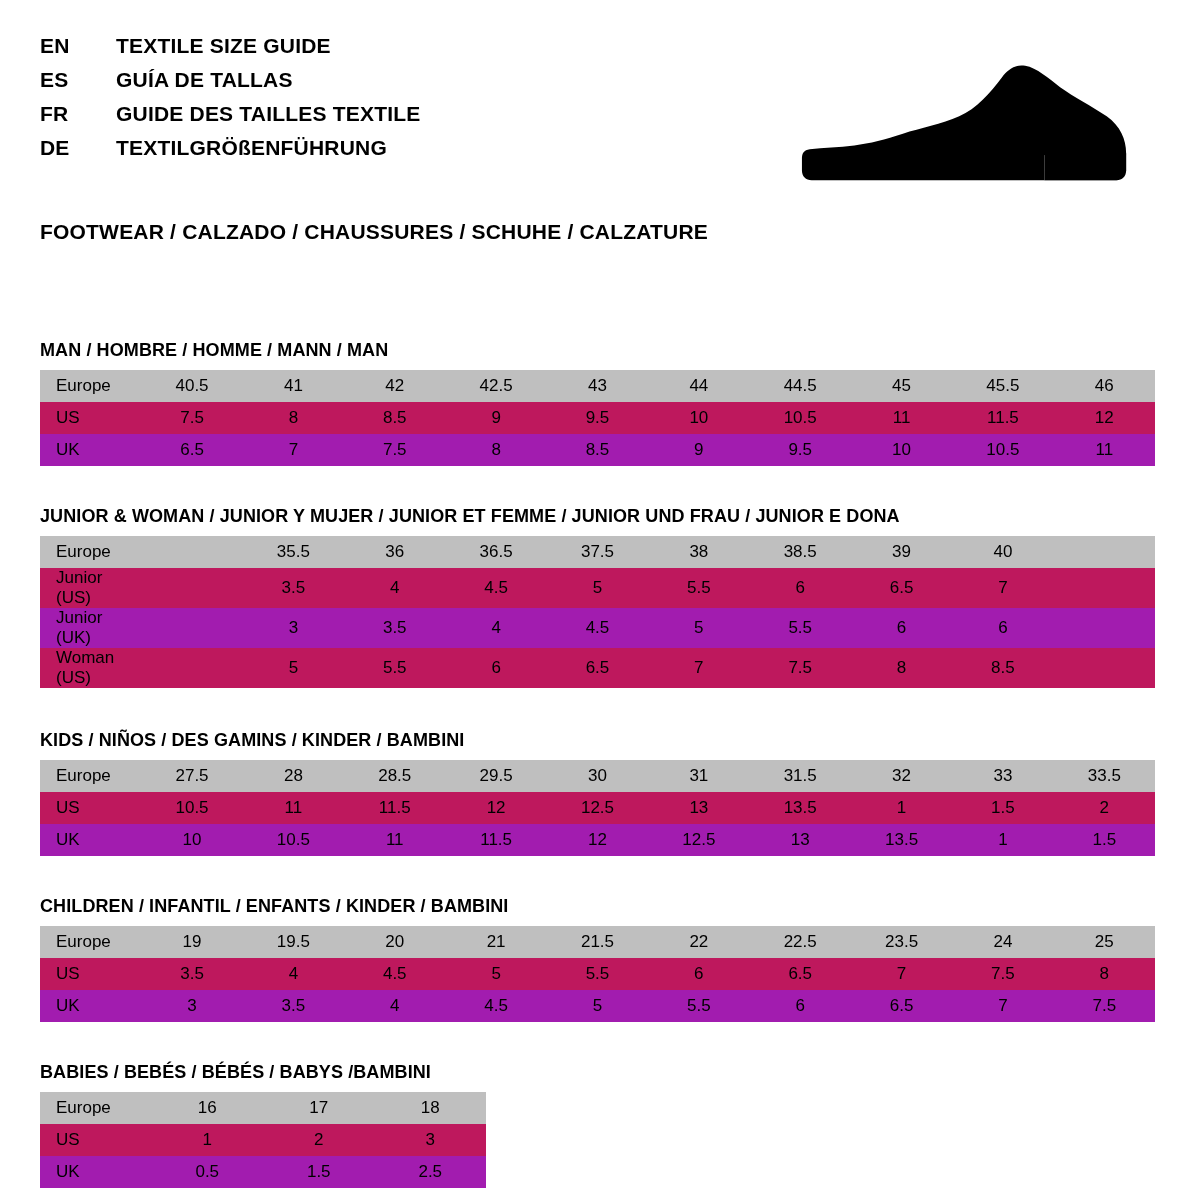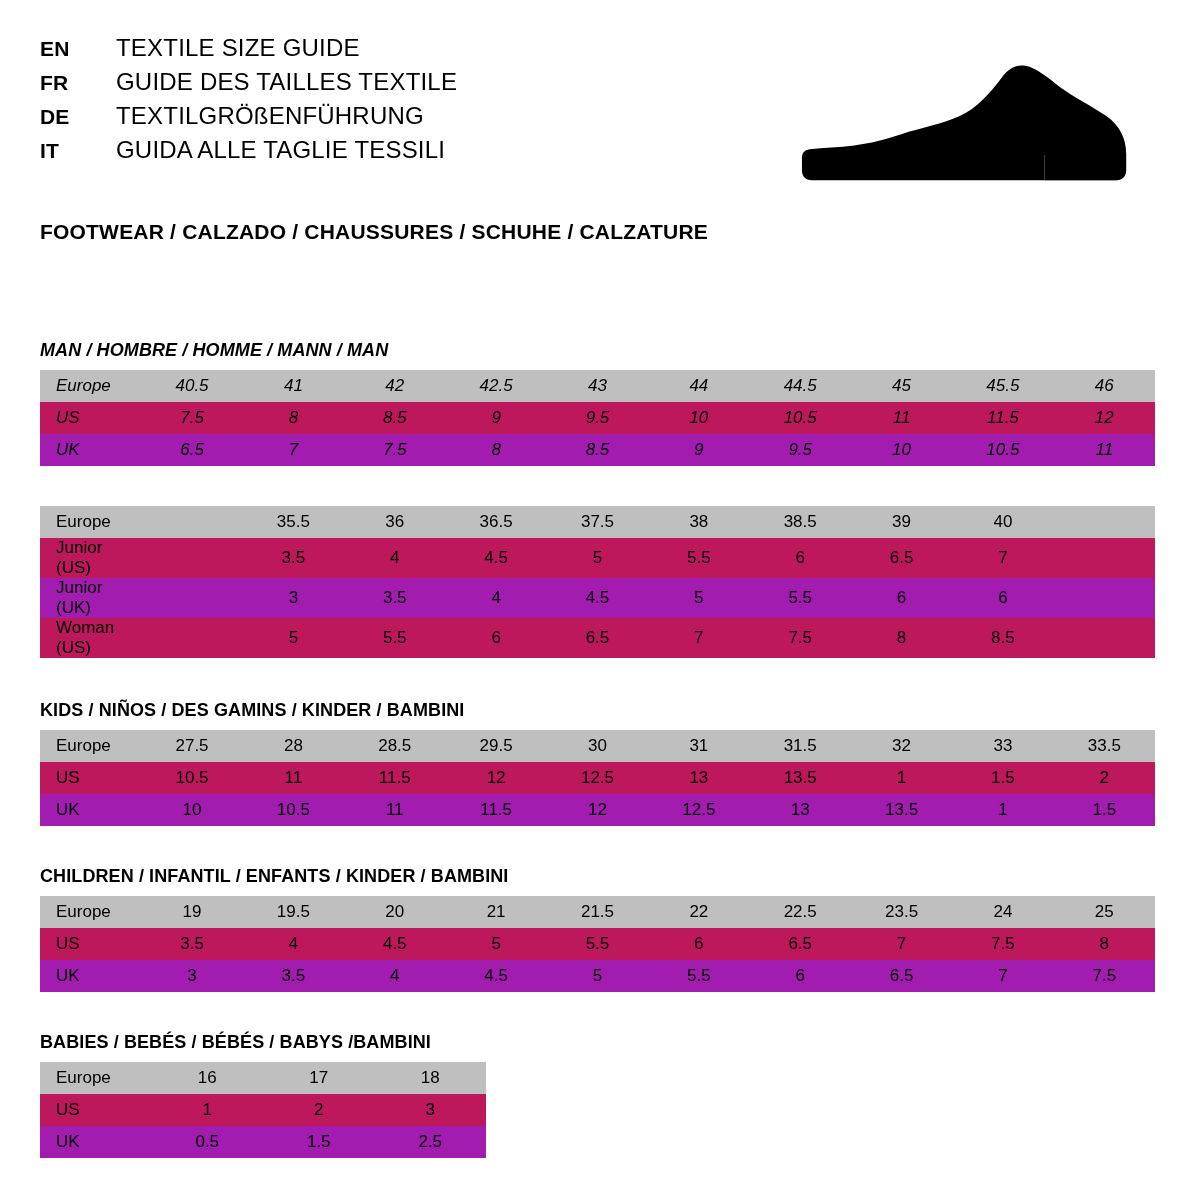--- a/index.html
+++ b/index.html
@@ -30,22 +30,22 @@
     align-items: baseline;
     height: 34px;
   }
   .lang-code {
     width: 76px;
     font-size: 21px;
     font-weight: bold;
     letter-spacing: .2px;
   }
   .lang-title {
-    font-size: 24px;
-    font-weight: normal;
+    font-size: 21px;
+    font-weight: bold;
     letter-spacing: .2px;
   }
 
   .shoe-wrap {
     width: 360px;
     padding-top: 26px;
     padding-right: 30px;
     display: flex;
     justify-content: center;
   }
@@ -58,21 +58,21 @@
   }
 
   
   .section { margin-top: 0; }
   .section-title {
     font-size: 18px;
     font-weight: bold;
     margin-bottom: 9px;
     letter-spacing: .1px;
   }
-  .sp-1 { margin-top: 96px; font-style: italic; }
+  .sp-1 { margin-top: 96px; }
   .sp-2 { margin-top: 40px; }
   .sp-3 { margin-top: 42px; }
   .sp-4 { margin-top: 40px; }
   .sp-5 { margin-top: 40px; }
 
   table.size {
     border-collapse: collapse;
     table-layout: fixed;
   }
   table.size.full { width: 1115px; }
@@ -103,32 +103,32 @@
 <body>
 
 <div class="page">
 
   <div class="header">
 
     <div class="lang-list">
       <div class="lang-row">
         <span class="lang-code">EN</span>
         <span class="lang-title">TEXTILE SIZE GUIDE</span>
+      </div>
+      <div class="lang-row">
+        <span class="lang-code">ES</span>
+        <span class="lang-title">GUÍA DE TALLAS</span>
       </div>
       <div class="lang-row">
         <span class="lang-code">FR</span>
         <span class="lang-title">GUIDE DES TAILLES TEXTILE</span>
       </div>
       <div class="lang-row">
         <span class="lang-code">DE</span>
         <span class="lang-title">TEXTILGRÖßENFÜHRUNG</span>
-      </div>
-      <div class="lang-row">
-        <span class="lang-code">IT</span>
-        <span class="lang-title">GUIDA ALLE TAGLIE TESSILI</span>
       </div>
     </div>
 
     <div class="shoe-wrap">
       <svg width="340" height="130" viewBox="0 0 340 130" aria-hidden="true">
         <path fill="#000000" d="M336 94 C336 80 330 66 316 56 C300 45 282 36 268 26 C256 17 244 6 232 4 C222 2 214 8 208 16 C196 32 182 48 164 56 C146 64 124 68 106 74 C88 80 72 84 56 86 C40 88 24 88 10 90 C4 91 2 94 2 100 L2 112 C2 118 6 122 12 122 L326 122 C332 122 336 118 336 112 Z"></path>
         <rect x="252" y="96" width="84" height="26" fill="#ffffff"></rect>
         <path fill="#000000" d="M252 94 L336 94 L336 112 C336 118 332 122 326 122 L252 122 Z"></path>
       </svg>
     </div>
@@ -177,20 +177,21 @@
         <td>9.5</td>
         <td>10</td>
         <td>10.5</td>
         <td>11</td>
       </tr>
     </tbody>
       </table>
   </div>
 
   <div class="section sp-2">
+    <div class="section-title">JUNIOR &amp; WOMAN / JUNIOR Y MUJER / JUNIOR ET FEMME / JUNIOR UND FRAU / JUNIOR E DONA</div>
     <table class="size full">
       <tbody>
           <tr class="head">
         <td class="rowlabel">Europe</td>
         <td></td>
         <td>35.5</td>
         <td>36</td>
         <td>36.5</td>
         <td>37.5</td>
         <td>38</td>

